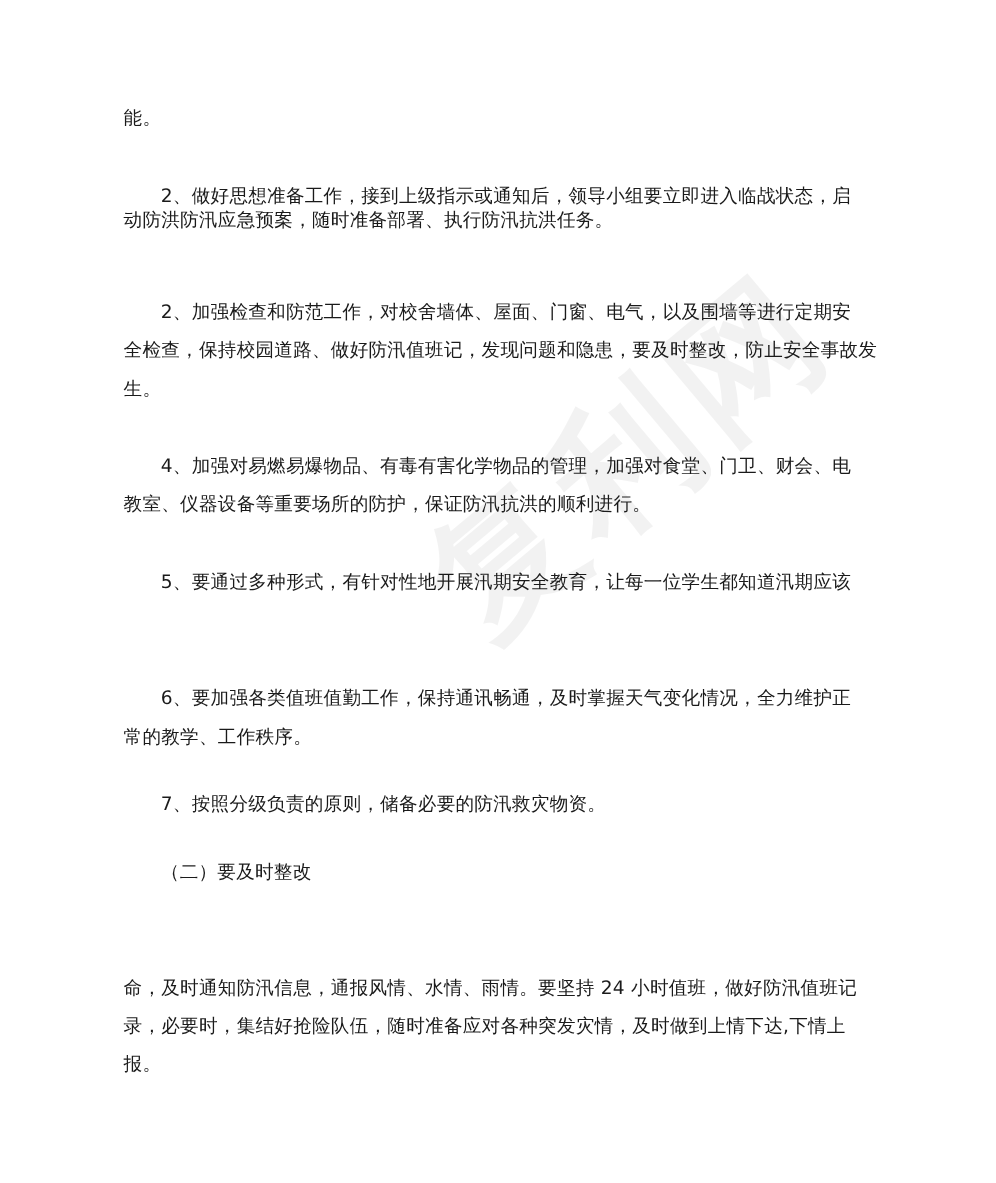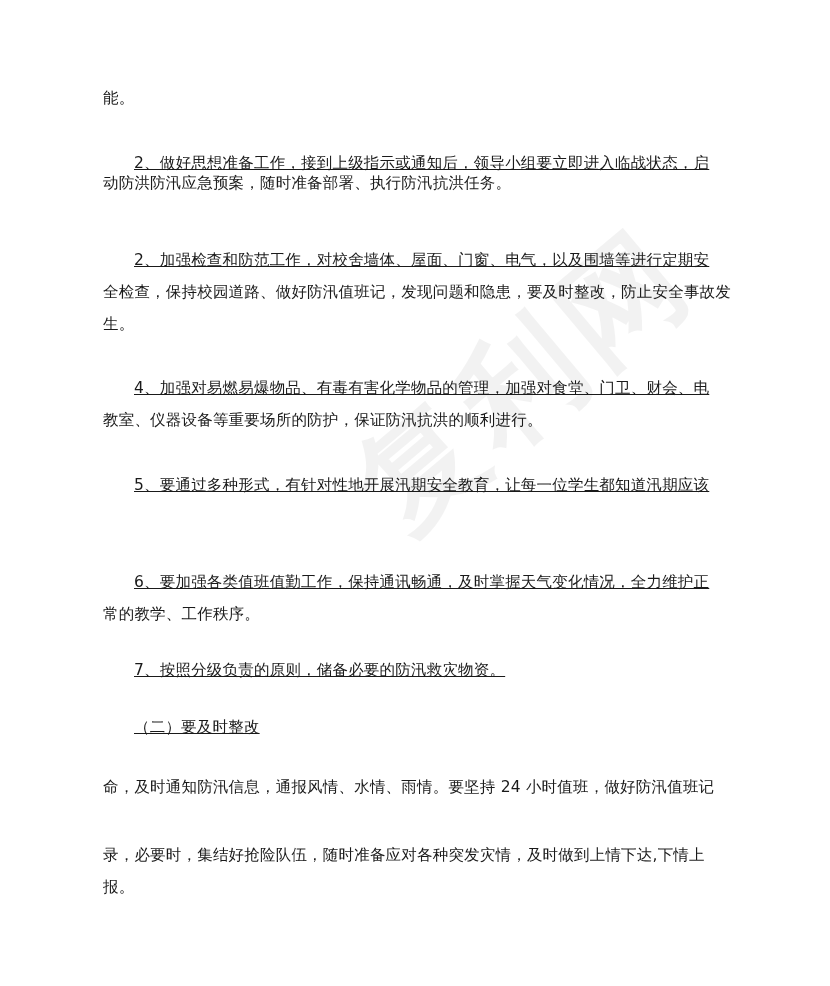--- a/index.html
+++ b/index.html
@@ -9,21 +9,21 @@
       color: #1a1a1a;
     }
     .page {
       position: absolute; left: 0; top: 0; width: 830px; height: 986px;
     }
     .line {
       position: absolute; left: 103px; width: 620px;
       font-size: 15.5px; line-height: 20px; white-space: nowrap;
       letter-spacing: 0.2px;
     }
-    .indent { left: 134px; text-decoration: underline; }
+    .indent { left: 134px; }
     .watermark {
       position: absolute; left: 330px; top: 300px;
       font-size: 120px; font-weight: bold; color: rgba(0,0,0,0.05);
       transform: rotate(-40deg); white-space: nowrap;
       letter-spacing: 10px; pointer-events: none;
     }
   </style>
 </head>
 <body>
 
@@ -36,16 +36,16 @@
   <div class="line indent" style="top:250px">2、加强检查和防范工作，对校舍墙体、屋面、门窗、电气，以及围墙等进行定期安</div>
   <div class="line" style="top:282px">全检查，保持校园道路、做好防汛值班记，发现问题和隐患，要及时整改，防止安全事故发</div>
   <div class="line" style="top:314px">生。</div>
   <div class="line indent" style="top:378px">4、加强对易燃易爆物品、有毒有害化学物品的管理，加强对食堂、门卫、财会、电</div>
   <div class="line" style="top:410px">教室、仪器设备等重要场所的防护，保证防汛抗洪的顺利进行。</div>
   <div class="line indent" style="top:475px">5、要通过多种形式，有针对性地开展汛期安全教育，让每一位学生都知道汛期应该</div>
   <div class="line indent" style="top:572px">6、要加强各类值班值勤工作，保持通讯畅通，及时掌握天气变化情况，全力维护正</div>
   <div class="line" style="top:604px">常的教学、工作秩序。</div>
   <div class="line indent" style="top:660px">7、按照分级负责的原则，储备必要的防汛救灾物资。</div>
   <div class="line indent" style="top:717px">（二）要及时整改</div>
-  <div class="line" style="top:777px">命，及时通知防汛信息，通报风情、水情、雨情。要坚持 24 小时值班，做好防汛值班记</div>
+  <div class="line" style="top:813px">命，及时通知防汛信息，通报风情、水情、雨情。要坚持 24 小时值班，做好防汛值班记</div>
   <div class="line" style="top:845px">录，必要时，集结好抢险队伍，随时准备应对各种突发灾情，及时做到上情下达,下情上</div>
   <div class="line" style="top:877px">报。</div>
 </div>
 
 </body></html>

